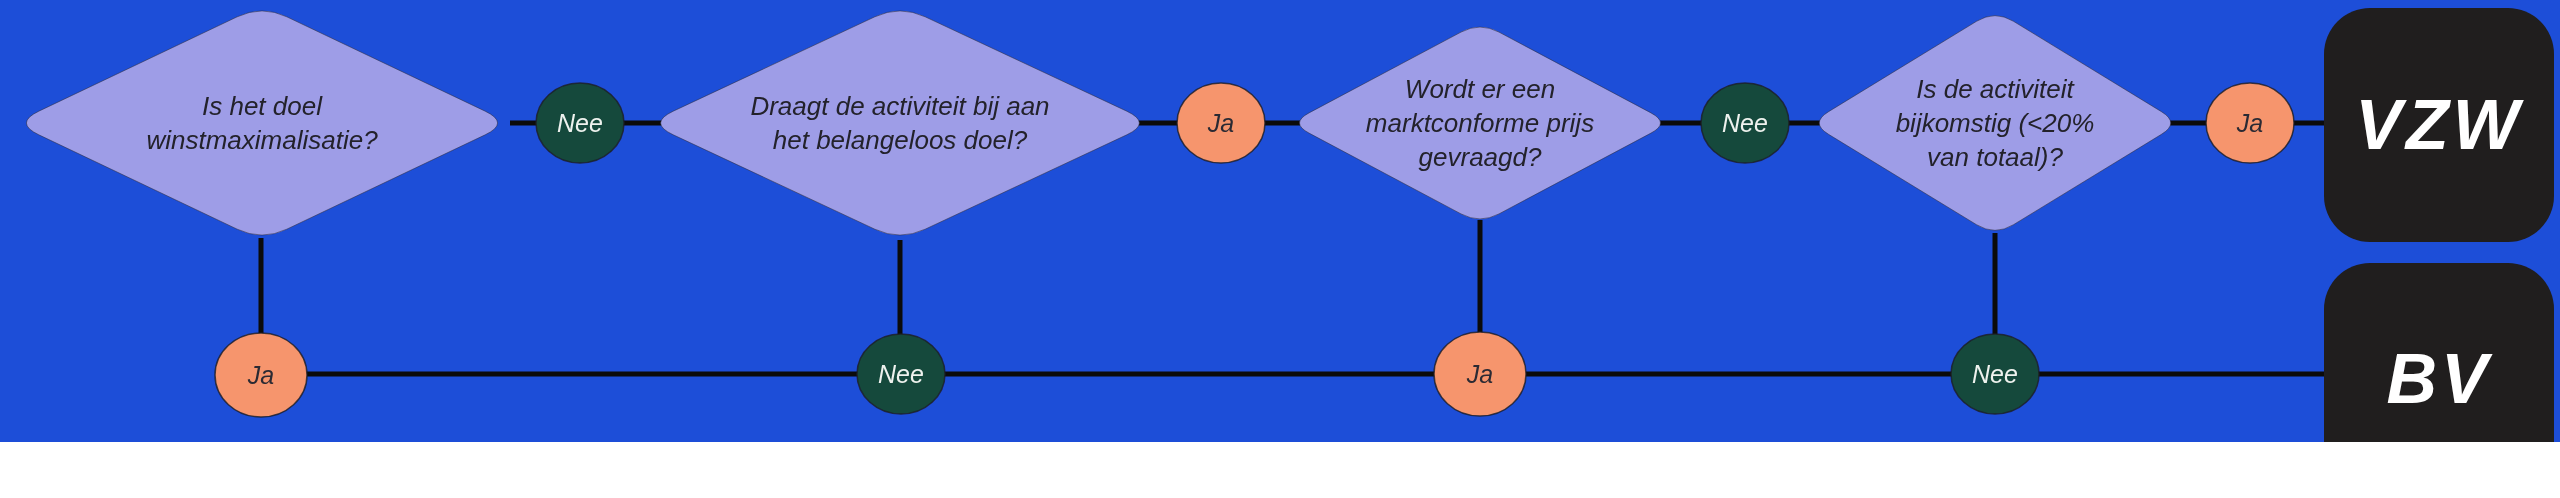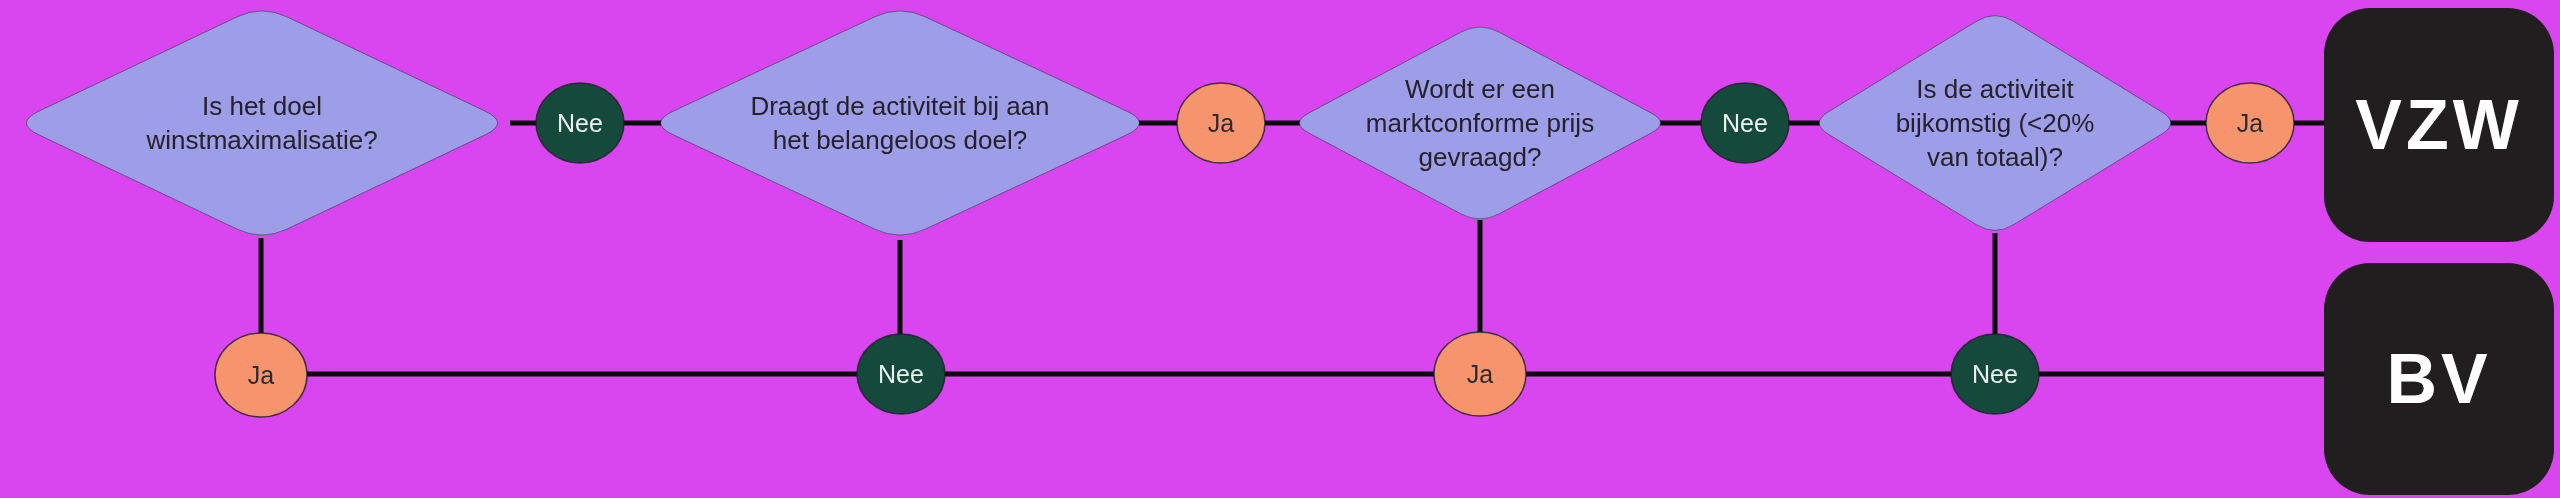--- a/index.html
+++ b/index.html
@@ -1,16 +1,16 @@
 <!DOCTYPE html>
 <html><head>
 <meta charset="utf-8">
 <style>
   html,body{margin:0;padding:0;background:#ffffff;}
-  .stage{position:relative;width:2560px;height:498px;background:#d946ef;overflow:hidden;}
+  .stage{position:relative;width:2560px;height:442px;background:#1d4ed8;overflow:hidden;font-style:italic;}
   svg{display:block;}
   .qtext tspan{
     font-family:"Liberation Sans",sans-serif;
     font-size:26px;font-weight:500;
   }
   .ctext{
     font-family:"Liberation Sans",sans-serif;
     font-size:25px;font-weight:400;
   }
   .etext{

